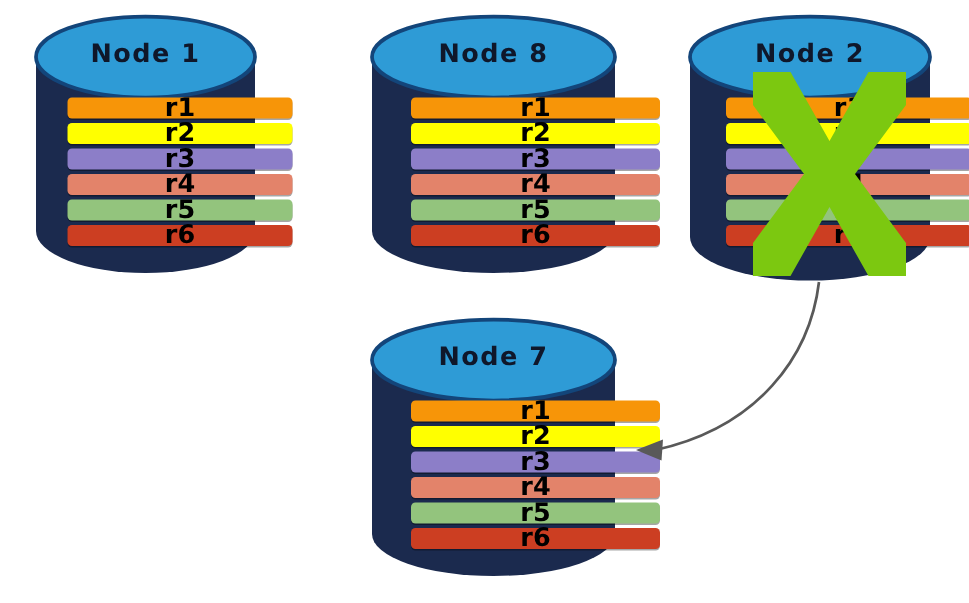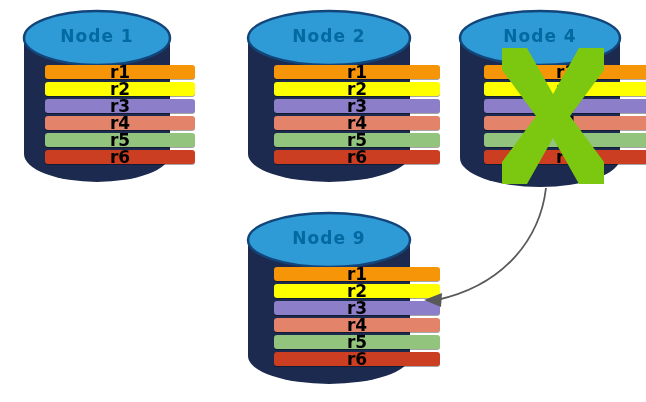--- a/index.html
+++ b/index.html
@@ -4,21 +4,21 @@
 <style>
   html,body{margin:0;padding:0;background:#ffffff;}
   body{width:646px;height:402px;position:relative;overflow:hidden;
        font-family:"DejaVu Sans","Liberation Sans",sans-serif;}
   .stage{position:absolute;left:0;top:0;width:646px;height:402px;}
 
   .node{position:absolute;}
   .node .cyl{position:absolute;left:0;top:0;width:100%;height:100%;}
   .node .title{
      position:absolute;left:0;width:100%;text-align:center;
-     color:#0369a1;font-weight:bold;letter-spacing:1px;
+     color:#0f172a;font-weight:bold;letter-spacing:1px;
      pointer-events:none;
   }
   .node .rows{position:absolute;left:0;width:100%;}
   .row{
      height:14px;margin-bottom:3px;border-radius:3px;
      display:flex;align-items:center;justify-content:center;
      color:#000000;font-weight:bold;font-size:17px;line-height:1;
      box-shadow:0 1px 0 rgba(0,0,0,.35);
   }
   .xmark{position:absolute;pointer-events:none;}
@@ -43,57 +43,57 @@
       <div class="row" style="background:#93C47D;">r5</div>
       <div class="row" style="background:#CC3E22;">r6</div>
     </div>
   </div>
 
   <div class="node" style="left:246px;top:8px;width:166px;height:176px;">
     <svg class="cyl" viewBox="0 0 166 176" preserveAspectRatio="none">
       <path d="M2,30 L2,146 A81,28 0 0 0 164,146 L164,30 Z" fill="#1B2A4E"></path>
       <ellipse cx="83" cy="30" rx="81" ry="27" fill="#2E9BD6" stroke="#13457A" stroke-width="2.5"></ellipse>
     </svg>
-    <div class="title" style="top:18px;font-size:17px;">Node  2</div>
+    <div class="title" style="top:18px;font-size:17px;">Node  8</div>
     <div class="rows" style="top:57px;padding:0 28px;">
       <div class="row" style="background:#F79508;">r1</div>
       <div class="row" style="background:#FFFF00;">r2</div>
       <div class="row" style="background:#8C7EC8;">r3</div>
       <div class="row" style="background:#E3836A;">r4</div>
       <div class="row" style="background:#93C47D;">r5</div>
       <div class="row" style="background:#CC3E22;">r6</div>
     </div>
   </div>
 
   <div class="node" style="left:458px;top:8px;width:164px;height:182px;">
     <svg class="cyl" viewBox="0 0 164 182" preserveAspectRatio="none">
       <path d="M2,30 L2,150 A80,29 0 0 0 162,150 L162,30 Z" fill="#1B2A4E"></path>
       <ellipse cx="82" cy="30" rx="80" ry="27" fill="#2E9BD6" stroke="#13457A" stroke-width="2.5"></ellipse>
     </svg>
-    <div class="title" style="top:18px;font-size:17px;">Node  4</div>
+    <div class="title" style="top:18px;font-size:17px;">Node  2</div>
     <div class="rows" style="top:57px;padding:0 26px;">
       <div class="row" style="background:#F79508;">r1</div>
       <div class="row" style="background:#FFFF00;">r2</div>
       <div class="row" style="background:#8C7EC8;">r3</div>
       <div class="row" style="background:#E3836A;">r4</div>
       <div class="row" style="background:#93C47D;">r5</div>
       <div class="row" style="background:#CC3E22;">r6</div>
     </div>
   </div>
 
   <svg class="xmark" style="left:494px;top:48px;width:118px;height:136px;" viewBox="0 0 118 136">
     <path d="M8,0 L33,0 L59,46 L85,0 L110,0 L110,22 L76,68 L110,114 L110,136 L85,136 L59,90 L33,136 L8,136 L8,114 L42,68 L8,22 Z" fill="#7CC810"></path>
   </svg>
 
   <div class="node" style="left:246px;top:210px;width:166px;height:176px;">
     <svg class="cyl" viewBox="0 0 166 176" preserveAspectRatio="none">
       <path d="M2,30 L2,146 A81,28 0 0 0 164,146 L164,30 Z" fill="#1B2A4E"></path>
       <ellipse cx="83" cy="30" rx="81" ry="27" fill="#2E9BD6" stroke="#13457A" stroke-width="2.5"></ellipse>
     </svg>
-    <div class="title" style="top:18px;font-size:17px;">Node  9</div>
+    <div class="title" style="top:18px;font-size:17px;">Node  7</div>
     <div class="rows" style="top:57px;padding:0 28px;">
       <div class="row" style="background:#F79508;">r1</div>
       <div class="row" style="background:#FFFF00;">r2</div>
       <div class="row" style="background:#8C7EC8;">r3</div>
       <div class="row" style="background:#E3836A;">r4</div>
       <div class="row" style="background:#93C47D;">r5</div>
       <div class="row" style="background:#CC3E22;">r6</div>
     </div>
   </div>
 

